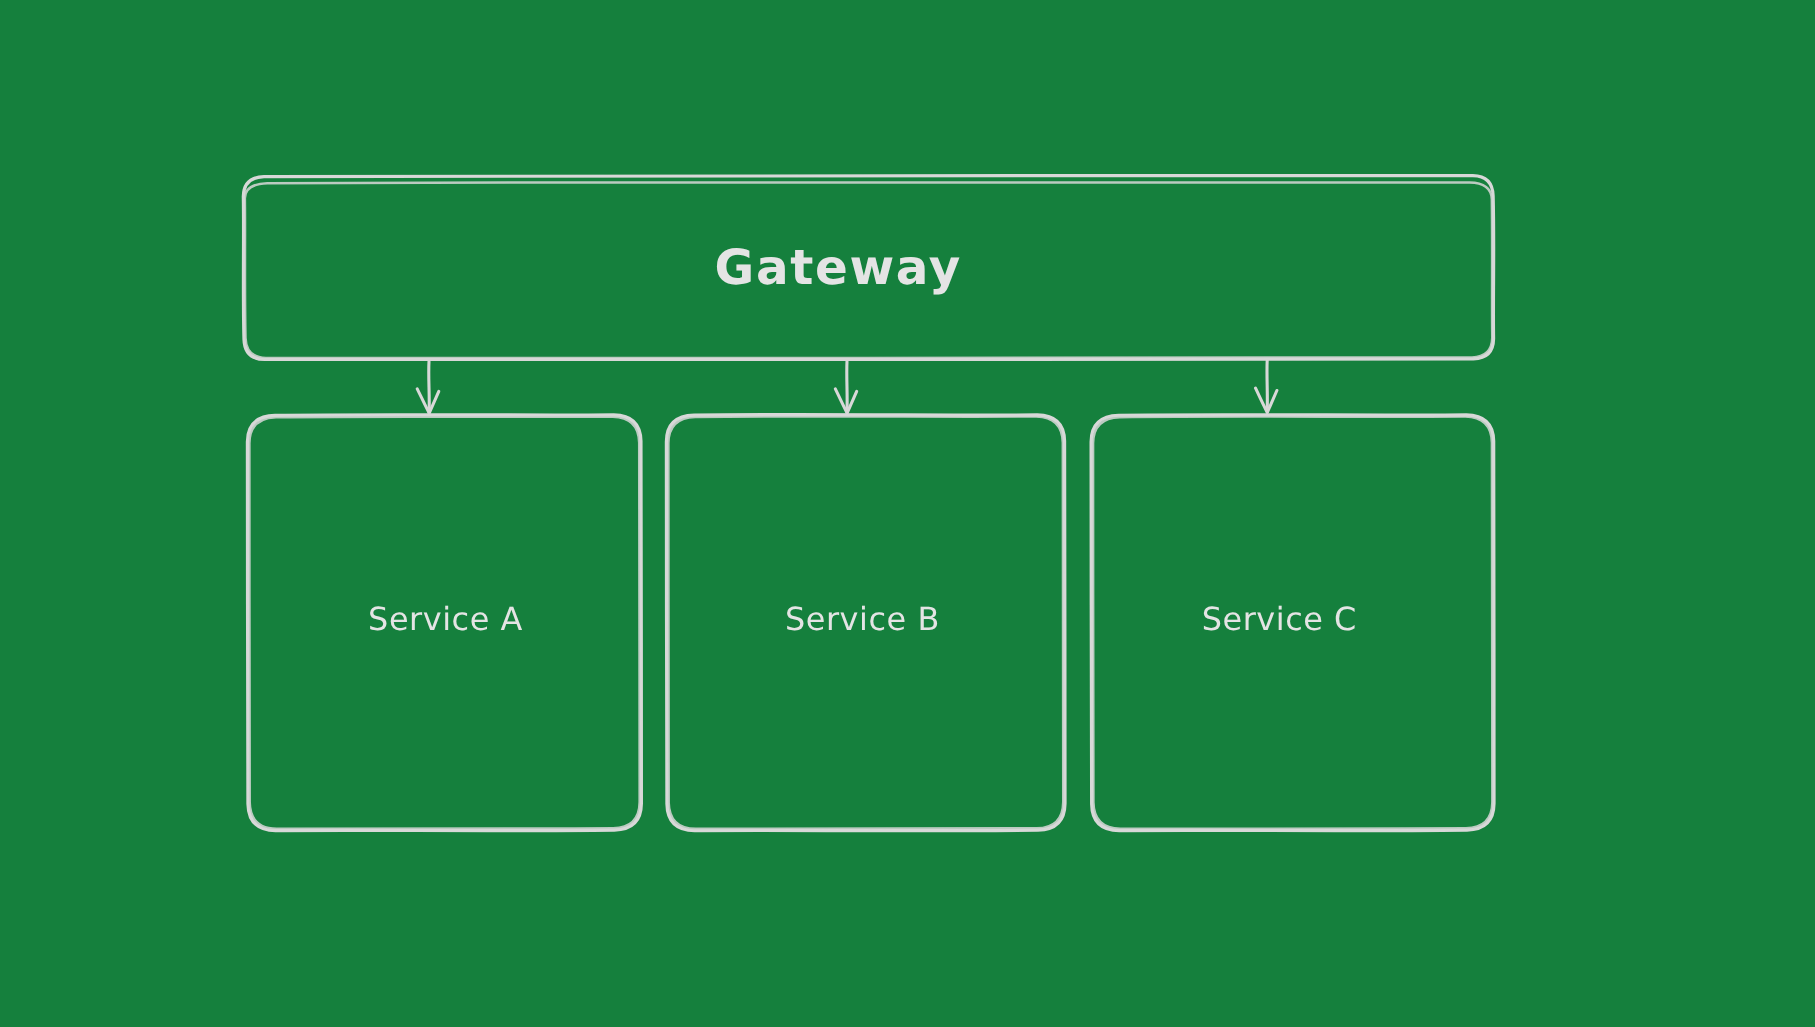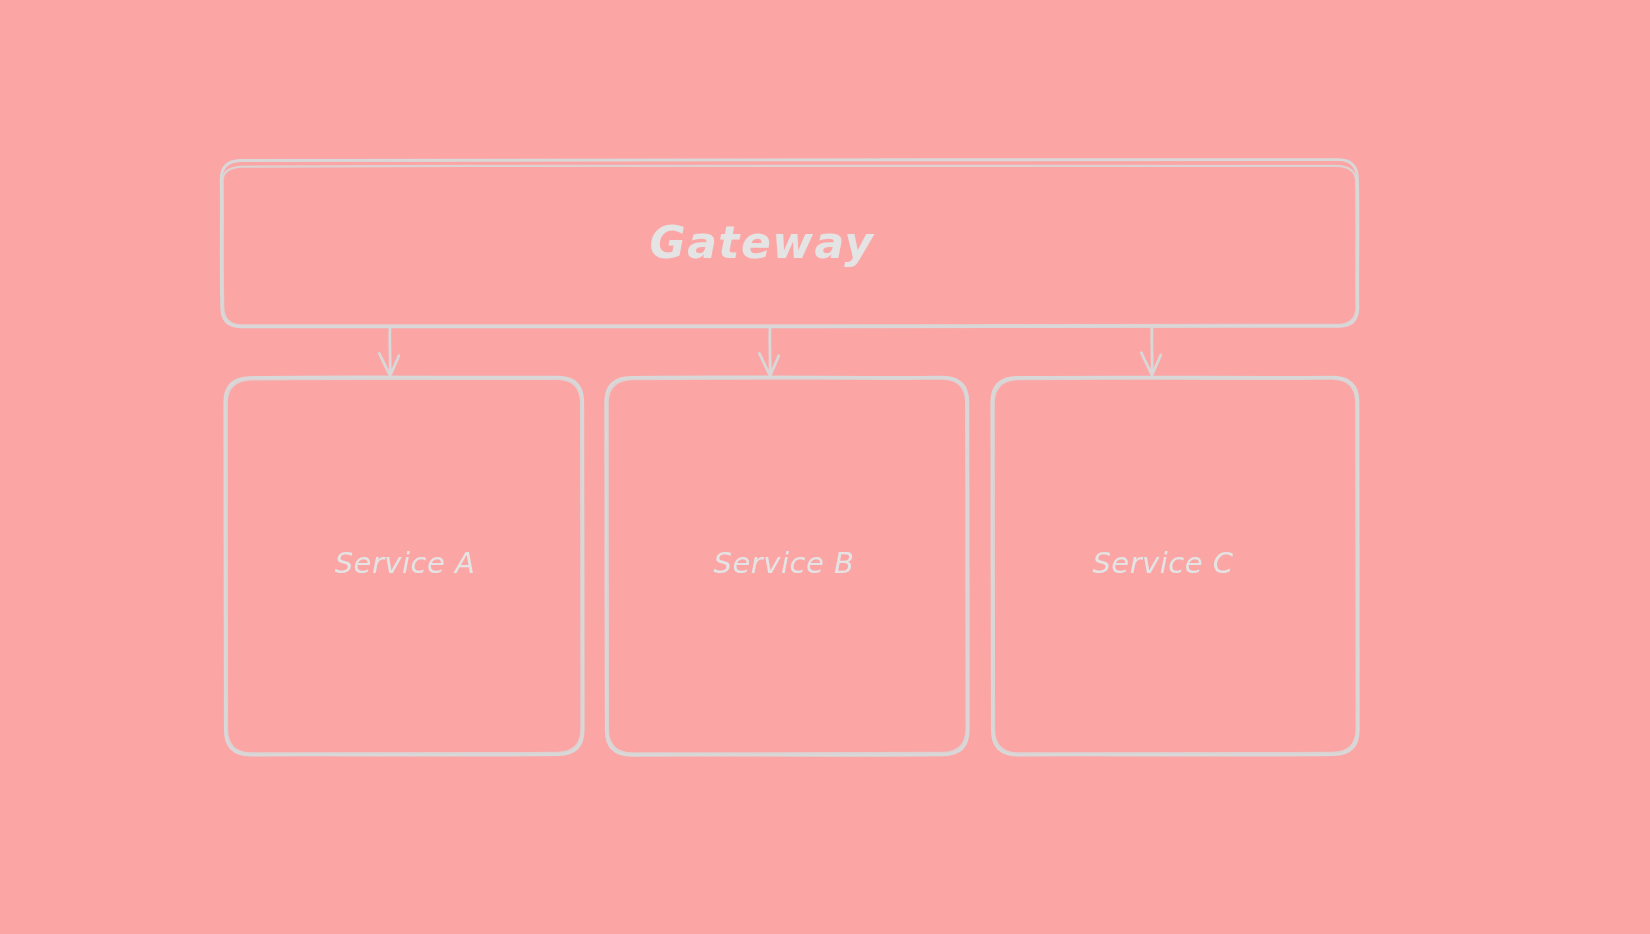--- a/index.html
+++ b/index.html
@@ -4,24 +4,23 @@
 <style>
   html, body {
     margin: 0;
     padding: 0;
     background: #151515;
   }
   .canvas {
     position: relative;
     width: 1650px;
     height: 934px;
-    background: #fca5a5;
+    background: #15803d;
     overflow: hidden;
     font-family: "DejaVu Sans", sans-serif;
-    font-style: italic;
   }
   svg { display: block; }
   .sketch {
     fill: none;
     stroke-linecap: round;
     stroke-linejoin: round;
   }
   .pass1 { stroke-width: 2.9; }
   .pass2 { stroke-width: 2.3; opacity: 0.85; }
   .arrow { stroke-width: 2.8; }

